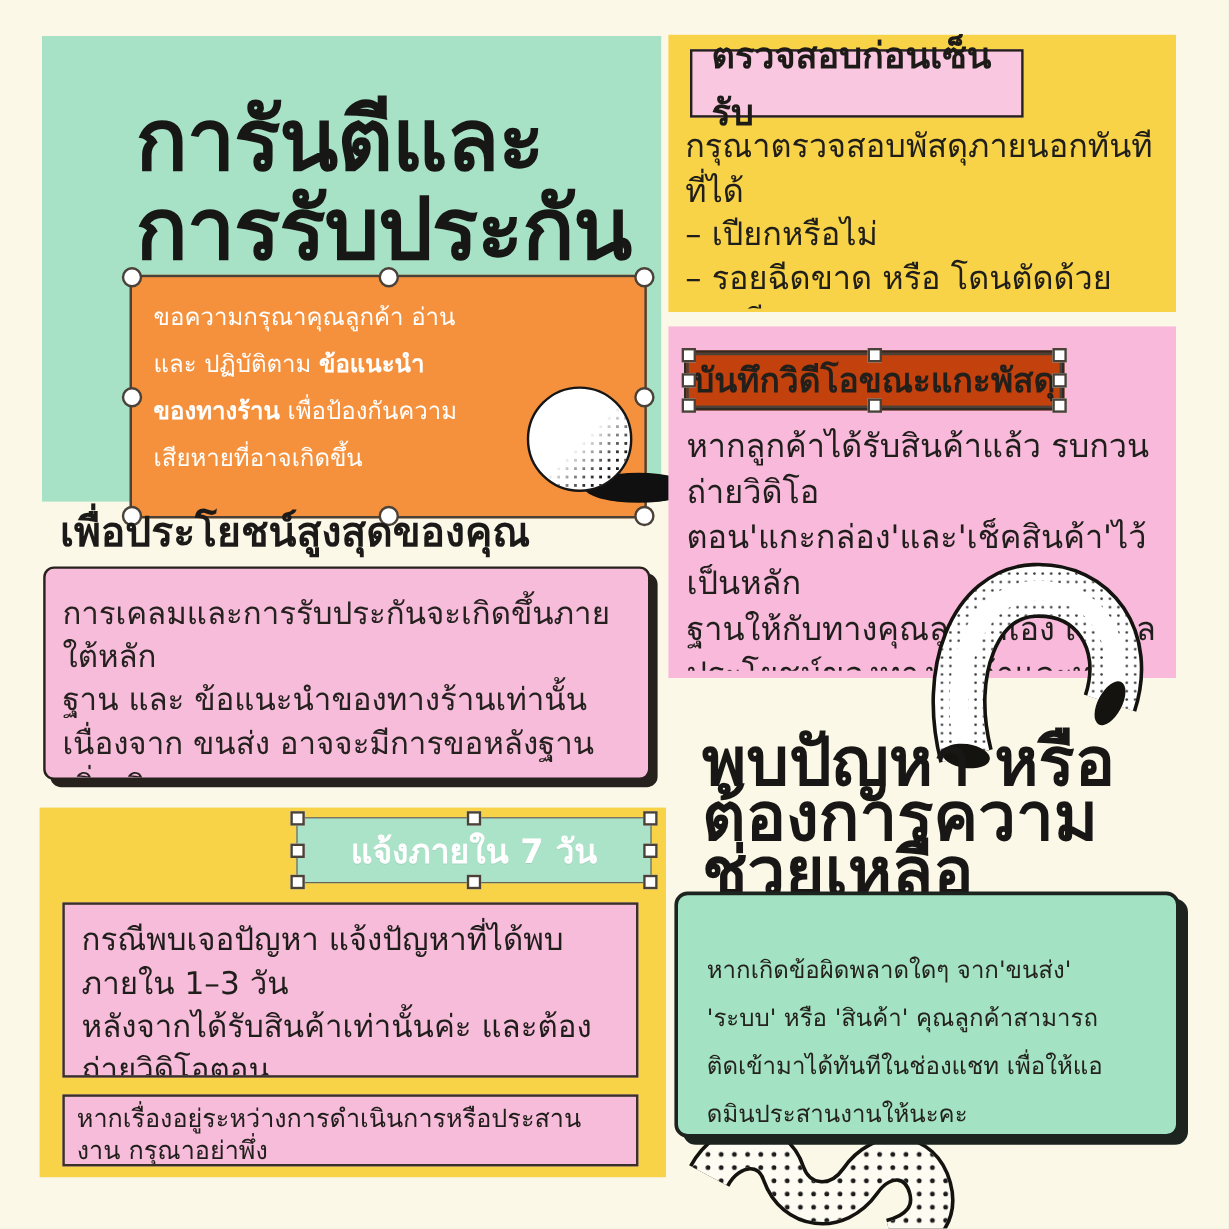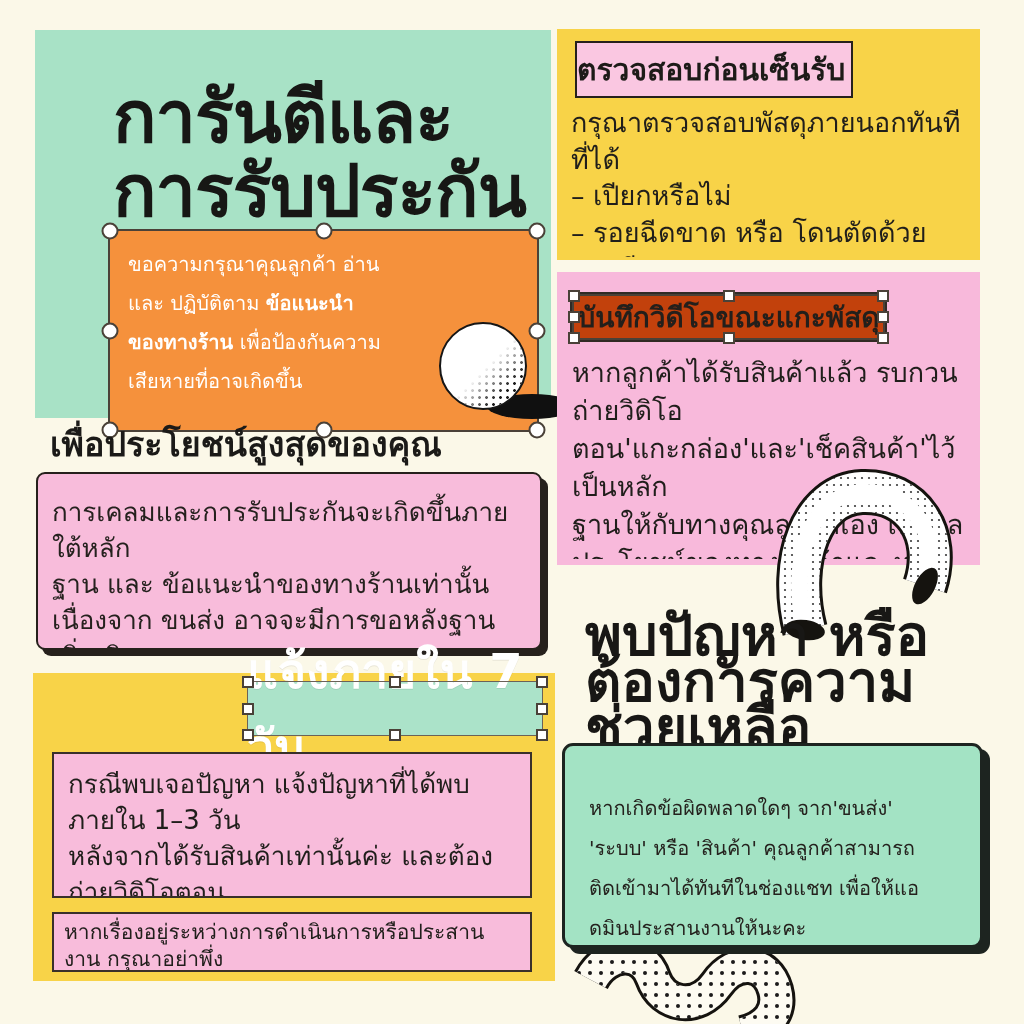--- a/index.html
+++ b/index.html
@@ -84,21 +84,21 @@
   .yellow-left{
     position:absolute;left:33px;top:673px;width:522px;height:308px;
     background:#F8D348;
   }
   .mint-ribbon{
     position:absolute;left:214px;top:8px;width:296px;height:55px;
     background:#ABE3C9;
     display:flex;align-items:center;justify-content:center;
   }
   .mint-ribbon span{
-    font-size:48px;font-weight:800;color:#ffffff;
+    font-size:28px;font-weight:800;color:#ffffff;
     text-shadow:0 1px 0 rgba(0,0,0,.08);
   }
   .pink-box1{
     position:absolute;left:19px;top:79px;width:480px;height:146px;
     background:#F8BCDB;border:2px solid #39302a;box-sizing:border-box;
     padding:12px 14px;font-size:26px;line-height:36px;overflow:hidden;
   }
   .pink-box2{
     position:absolute;left:19px;top:239px;width:480px;height:60px;
     background:#F8BCDB;border:2px solid #39302a;box-sizing:border-box;
@@ -107,21 +107,21 @@
 
   
   .yellow-right{
     position:absolute;left:557px;top:29px;width:423px;height:231px;
     background:#F8D348;
   }
   .pink-header{
     position:absolute;left:18px;top:12px;width:278px;height:57px;
     background:#FAC7E1;border:2.5px solid #26211c;box-sizing:border-box;
     display:flex;align-items:center;
-    font-size:30px;font-weight:600;color:#1d1b18;
+    padding-left:16px;font-size:30px;font-weight:600;color:#1d1b18;
   }
   .check-body{
     position:absolute;left:14px;top:76px;width:402px;margin:0;
     font-size:27px;line-height:36.5px;overflow:hidden;height:152px;
   }
   .pink-right{
     position:absolute;left:557px;top:272px;width:423px;height:293px;
     background:#F8B9DB;
   }
   .orange-header{

